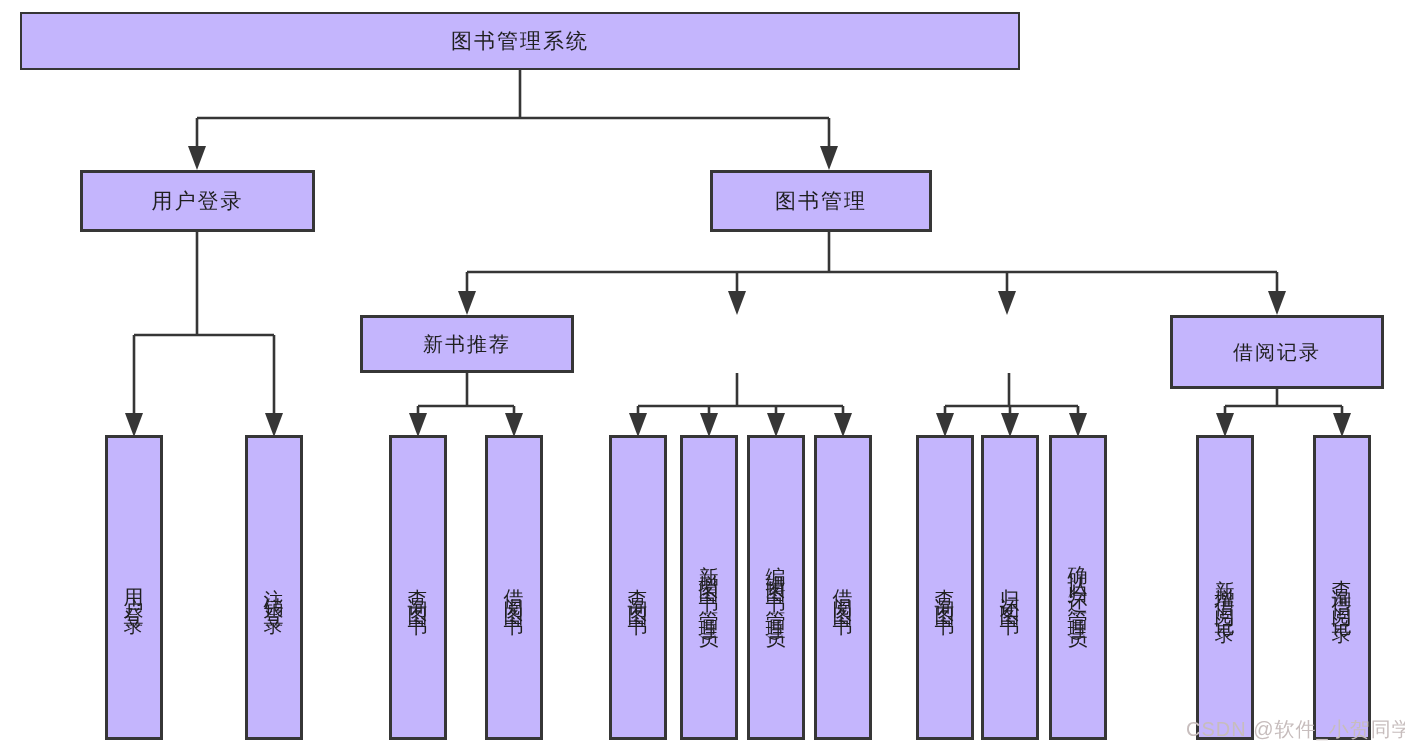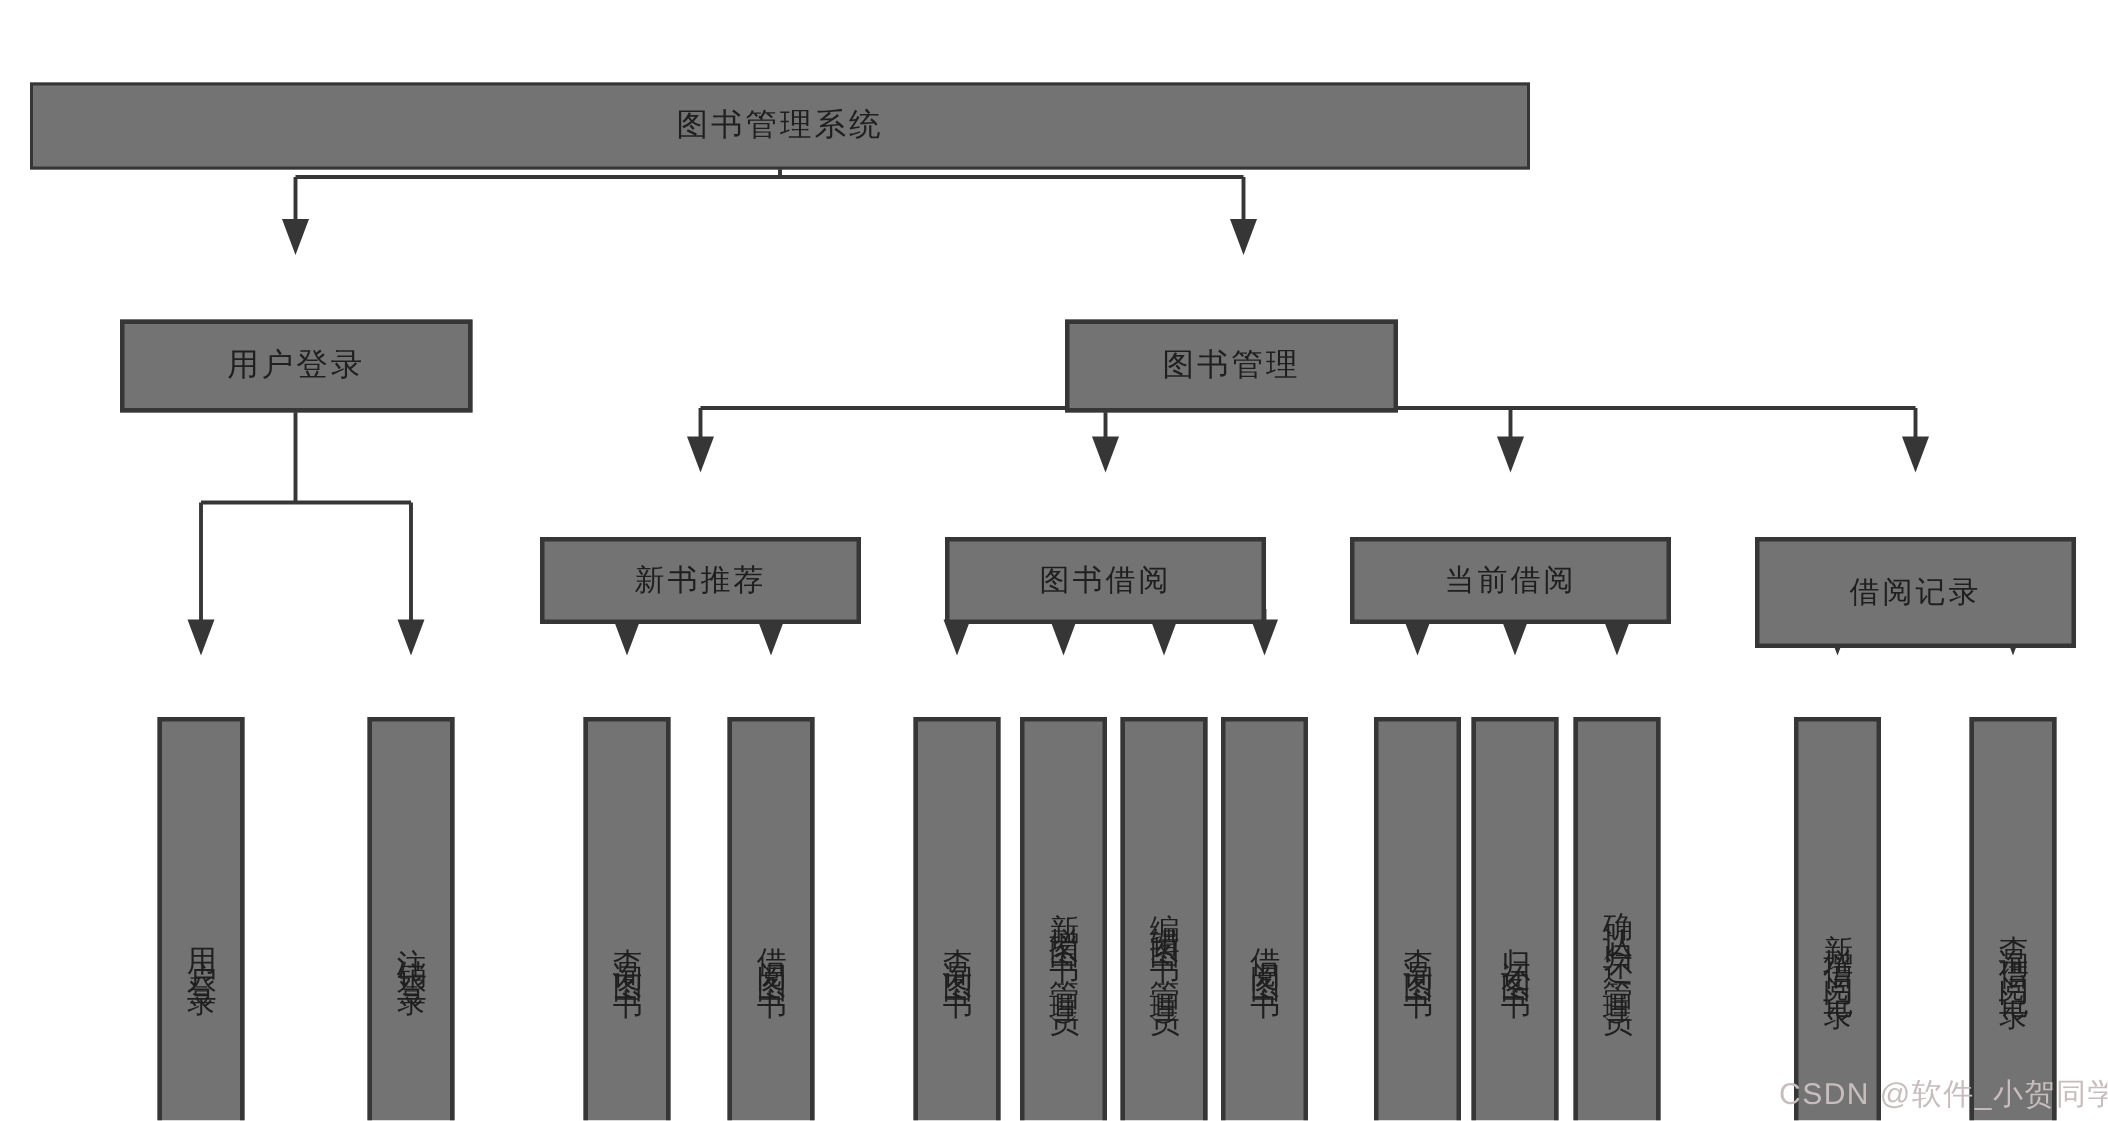--- a/index.html
+++ b/index.html
@@ -13,29 +13,28 @@
     position:relative;
     width:1405px;height:747px;
     background:var(--bg);
     font-family:"Liberation Sans", sans-serif;
     overflow:hidden;
   }
   #connectors{position:absolute;left:0;top:0;pointer-events:none;}
   .node{
     position:absolute;
     box-sizing:border-box;
-    background:#737373;
+    background:#c4b5fd;
     border:3px solid var(--line);
     color:var(--text);
     display:flex;align-items:center;justify-content:center;
     text-align:right;
     font-size:20px;
     letter-spacing:2px;
     line-height:1.2;
-    margin-top:43px;
   }
   .node.root{border-width:2px;font-size:21px;}
   .node.lvl2{font-size:21px;}
   .node.lvl3{font-size:20px;}
   .node.leaf{
     writing-mode:vertical-rl;
     text-orientation:mixed;
     letter-spacing:9px;
     font-size:20px;
     line-height:1;
@@ -109,22 +108,20 @@
       <polygon points="1216,413 1234,413 1225,437" fill="#363636"></polygon>
       <polygon points="1333,413 1351,413 1342,437" fill="#363636"></polygon>
     </svg>
 
   <div class="node root" style="left:20px;top:12px;width:1000px;height:58px">图书管理系统</div>
 
   <div class="node lvl2" style="left:80px;top:170px;width:235px;height:62px">用户登录</div>
   <div class="node lvl2" style="left:710px;top:170px;width:222px;height:62px">图书管理</div>
 
   <div class="node lvl3" style="left:360px;top:315px;width:214px;height:58px">新书推荐</div>
-  <div class="node lvl3" style="left:630px;top:315px;width:214px;height:58px">图书借阅</div>
-  <div class="node lvl3" style="left:900px;top:315px;width:214px;height:58px">当前借阅</div>
   <div class="node lvl3" style="left:1170px;top:315px;width:214px;height:74px">借阅记录</div>
 
   <div class="node leaf" style="left:105px;top:435px;width:58px;height:305px">用户登录</div>
   <div class="node leaf" style="left:245px;top:435px;width:58px;height:305px">注销登录</div>
 
   <div class="node leaf" style="left:389px;top:435px;width:58px;height:305px">查询图书</div>
   <div class="node leaf" style="left:485px;top:435px;width:58px;height:305px">借阅图书</div>
 
   <div class="node leaf" style="left:609px;top:435px;width:58px;height:305px">查询图书</div>
   <div class="node leaf" style="left:680px;top:435px;width:58px;height:305px">新增图书（管理员）</div>

